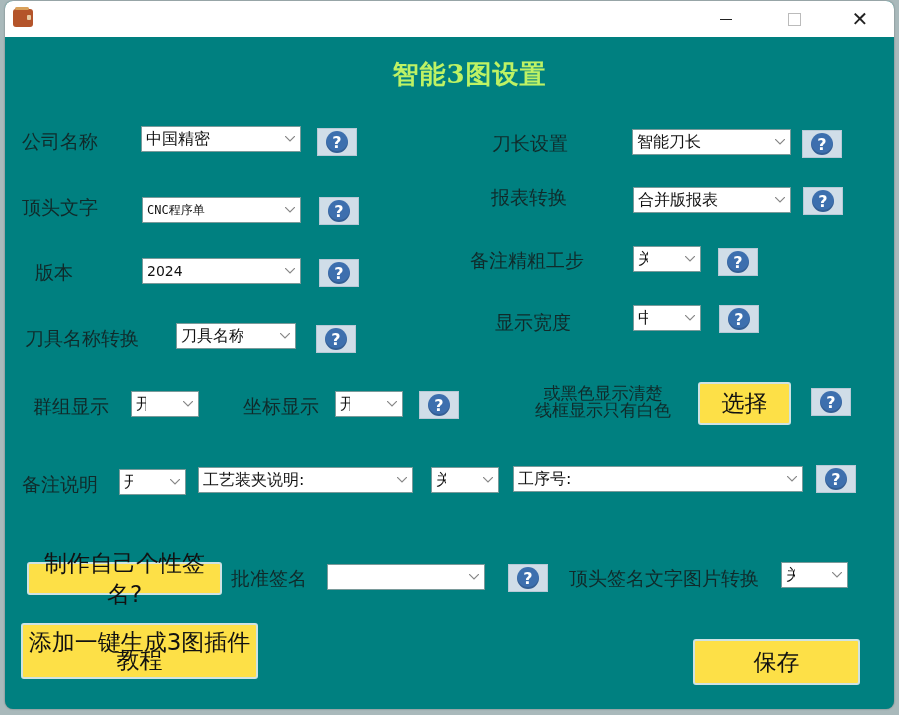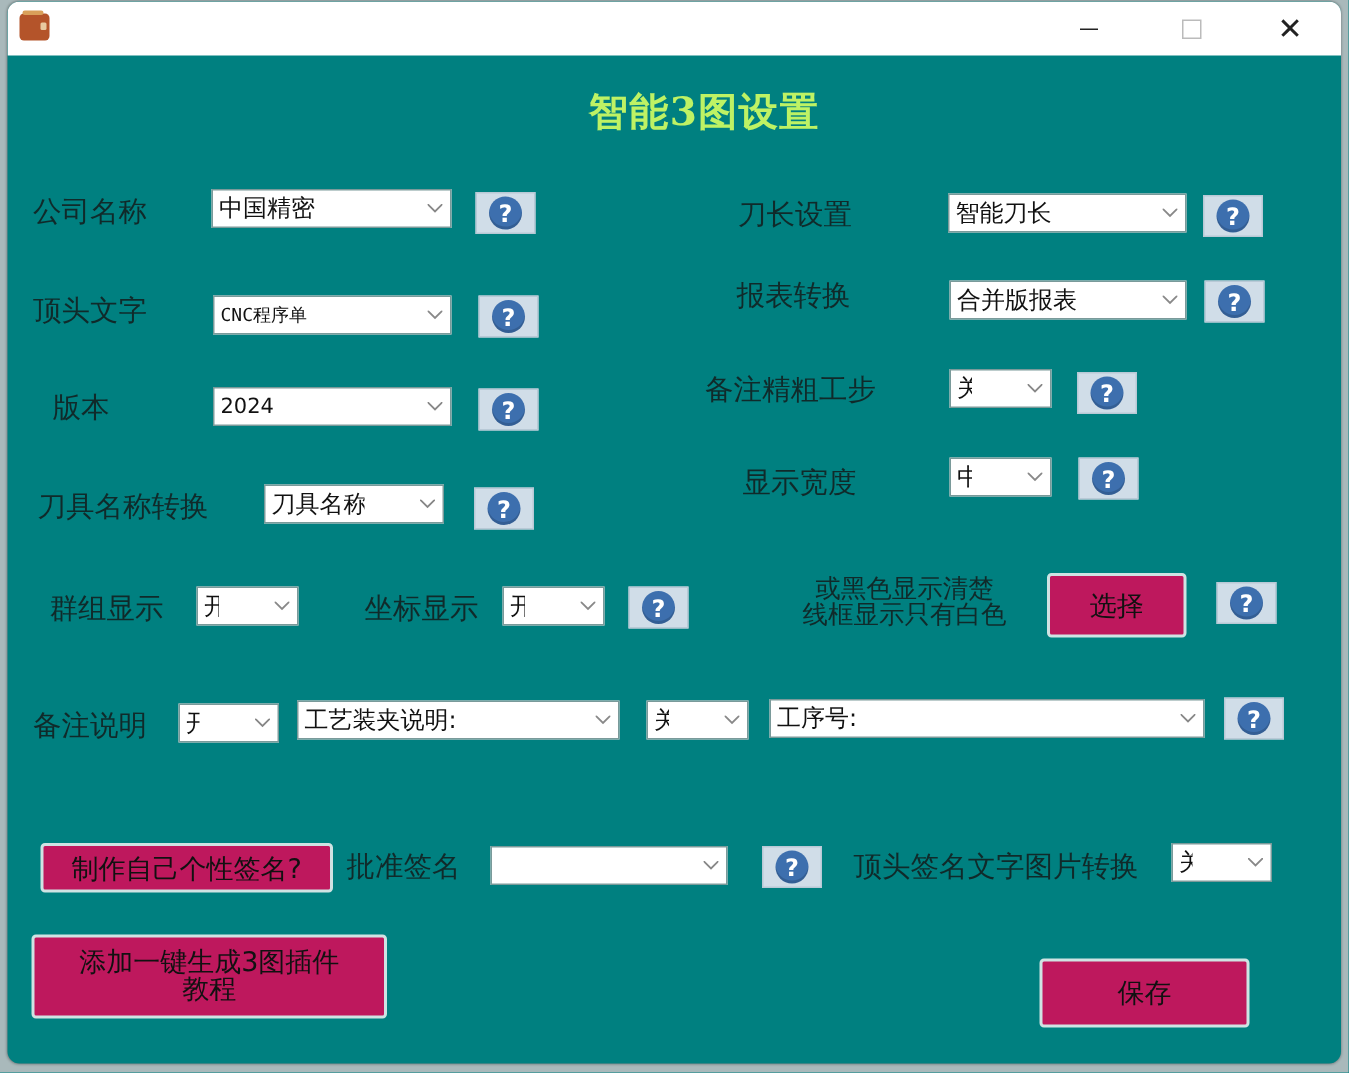--- a/index.html
+++ b/index.html
@@ -24,22 +24,22 @@
   .combo { position:absolute; background:#fff; border:1px solid #7a9a9a; box-sizing:border-box; height:26px;
            display:flex; align-items:center; cursor:pointer;gap:32px; }
   .combo .val { padding-left:4px; font-size:16px; color:#111; white-space:nowrap; flex:1; overflow:hidden; }
   .combo .chev { width:20px; text-align:center; color:#888; font-size:12px; }
   .chev svg { display:block; margin:auto; }
   .help { position:absolute; width:40px; height:28px; background:#d0dde8; border:1px solid #b8c9d6; box-sizing:border-box;
           display:flex; align-items:center; justify-content:center; cursor:pointer; }
   .help .q { width:22px; height:22px; border-radius:50%; background:#3d6fae; color:#fff; font-weight:bold;
              font-size:16px; display:flex; align-items:center; justify-content:center; font-family:"DejaVu Sans",sans-serif;
              box-shadow: inset 0 -2px 0 rgba(0,0,0,0.15); }
-  .btn { position:absolute; background:#be185d; border:2px solid #cfe3e3; border-radius:3px; box-sizing:border-box;
-         font-size:18px; color:#111; display:flex; align-items:center; justify-content:center; text-align:center; cursor:pointer; }
+  .btn { position:absolute; background:#fde047; border:2px solid #cfe3e3; border-radius:3px; box-sizing:border-box;
+         font-size:23px; color:#111; display:flex; align-items:center; justify-content:center; text-align:center; cursor:pointer; }
 </style>
 </head>
 <body>
 
 <div class="window">
   <div class="titlebar">
     <div class="app-icon"></div>
     <div class="win-btn" style="left:698px;">
         <div class="min-line"></div>
       </div>
@@ -246,14 +246,14 @@
         <svg width="10" height="6">
           <path d="M0 0 L5 5 L10 0" fill="none" stroke="#888" stroke-width="1.2"></path>
         </svg>
       </span>
   </div>
 
   <div class="btn" style="left:16px;top:622px;width:237px;height:56px;flex-direction:column;line-height:18px;">
     <div>添加一键生成3图插件</div>
     <div>教程</div>
   </div>
-  <div class="btn" style="left:688px;top:638px;width:140px;height:46px;">保存</div>
+  <div class="btn" style="left:688px;top:638px;width:167px;height:46px;">保存</div>
 </div>
 
 </body></html>

